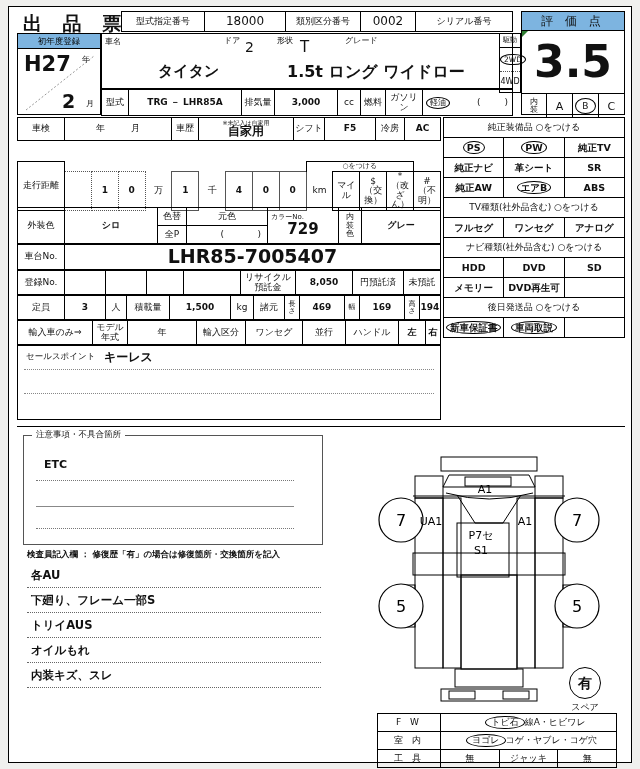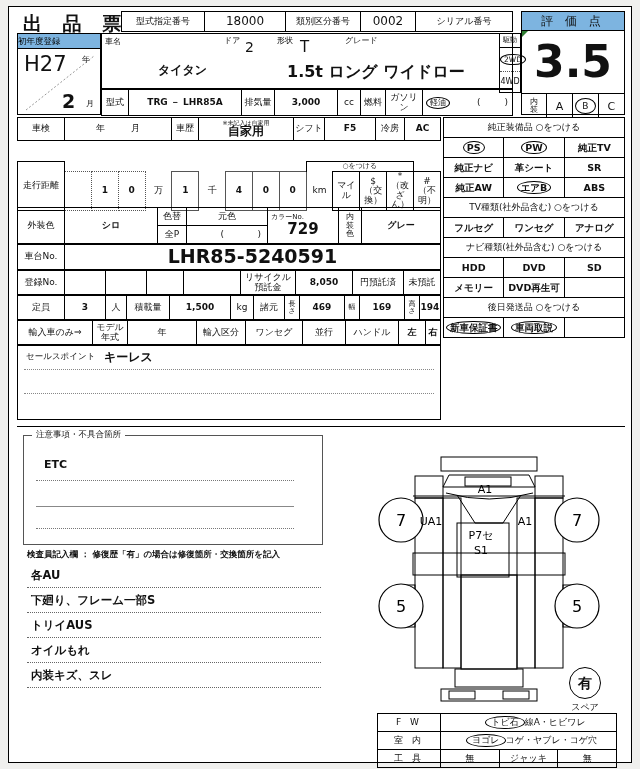--- a/index.html
+++ b/index.html
@@ -38,24 +38,24 @@
   
   .title{
     position:absolute;left:14px;top:4px;
     font-size:19px;font-weight:bold;letter-spacing:7px;
   }
   .hdr-top{position:absolute;left:112px;top:4px;width:392px;}
   .hdr-top td{height:19px;}
 
   .regbox{position:absolute;left:8px;top:26px;width:84px;height:82px;
           border:1px solid #000;box-sizing:border-box;background:#fff;}
-  .regbox .cap{background:#7db4e0;color:#000;font-size:8.5px;
+  .regbox .cap{background:#7db4e0;color:#000;font-size:8.5px;text-align:center;
         height:14px;line-height:14px;border-bottom:1px solid #000;font-weight:normal;}
   .regbox .slash{position:absolute;left:6px;top:18px;width:72px;height:62px;}
-  .reg-y{position:absolute;left:6px;top:18px;font-size:21px;font-weight:normal;}
+  .reg-y{position:absolute;left:6px;top:18px;font-size:21px;font-weight:bold;}
   .reg-ys{position:absolute;left:64px;top:20px;font-size:8px;}
   .reg-m{position:absolute;left:44px;top:56px;font-size:19px;font-weight:bold;}
   .reg-ms{position:absolute;left:68px;top:64px;font-size:8px;}
 
   .namebox{position:absolute;left:92px;top:26px;width:412px;height:56px;
            border:1px solid #000;box-sizing:border-box;}
   .nb-lbl{position:absolute;font-size:8px;}
 
   .modelrow{position:absolute;left:92px;top:82px;width:412px;}
   .modelrow td{height:25px;}
@@ -142,21 +142,21 @@
     <div class="reg-ms">月</div>
   </div>
 
   <div class="namebox">
     <span class="nb-lbl" style="left:3px;top:2px">車名</span>
     <span class="nb-lbl" style="left:122px;top:1px">ドア</span>
     <span style="position:absolute;left:143px;top:5px;font-size:14px">2</span>
     <span class="nb-lbl" style="left:175px;top:1px">形状</span>
     <span style="position:absolute;left:198px;top:4px;font-size:15px">T</span>
     <span class="nb-lbl" style="left:243px;top:1px">グレード</span>
-    <span style="position:absolute;left:56px;top:28px;font-size:12px;font-weight:bold">タイタン</span>
+    <span style="position:absolute;left:56px;top:28px;font-size:15px;font-weight:bold">タイタン</span>
     <span style="position:absolute;left:185px;top:28px;font-size:16px;font-weight:bold">1.5t ロング ワイドロー</span>
   </div>
 
   <table class="tbl" style="position:absolute;left:490px;top:26px;width:22px">
     <tbody>
         <tr>
           <td style="height:13px;font-size:7px">駆動</td>
         </tr>
     <tr>
           <td style="height:23px" class="nbb"><span class="circ" style="font-size:7.5px">2WD</span></td>
@@ -276,21 +276,21 @@
         <span style="float:right;padding-right:6px">)</span>
       </td>
     </tr>
   </tbody>
     </table>
 
   <table class="tbl" style="position:absolute;left:8px;top:236px;width:424px">
     <tbody>
         <tr>
       <td style="width:46px;height:26px" class="lbl">車台No.</td>
-      <td style="font-size:19px;font-weight:bold">LHR85-5240591</td>
+      <td style="font-size:19px;font-weight:bold">LHR85-7005407</td>
     </tr>
   </tbody>
     </table>
 
   <table class="tbl" style="position:absolute;left:8px;top:262px;width:424px">
     <tbody>
         <tr>
       <td style="width:46px;height:25px" class="lbl">登録No.</td>
       <td style="width:40px"></td>
       <td style="width:40px"></td>

